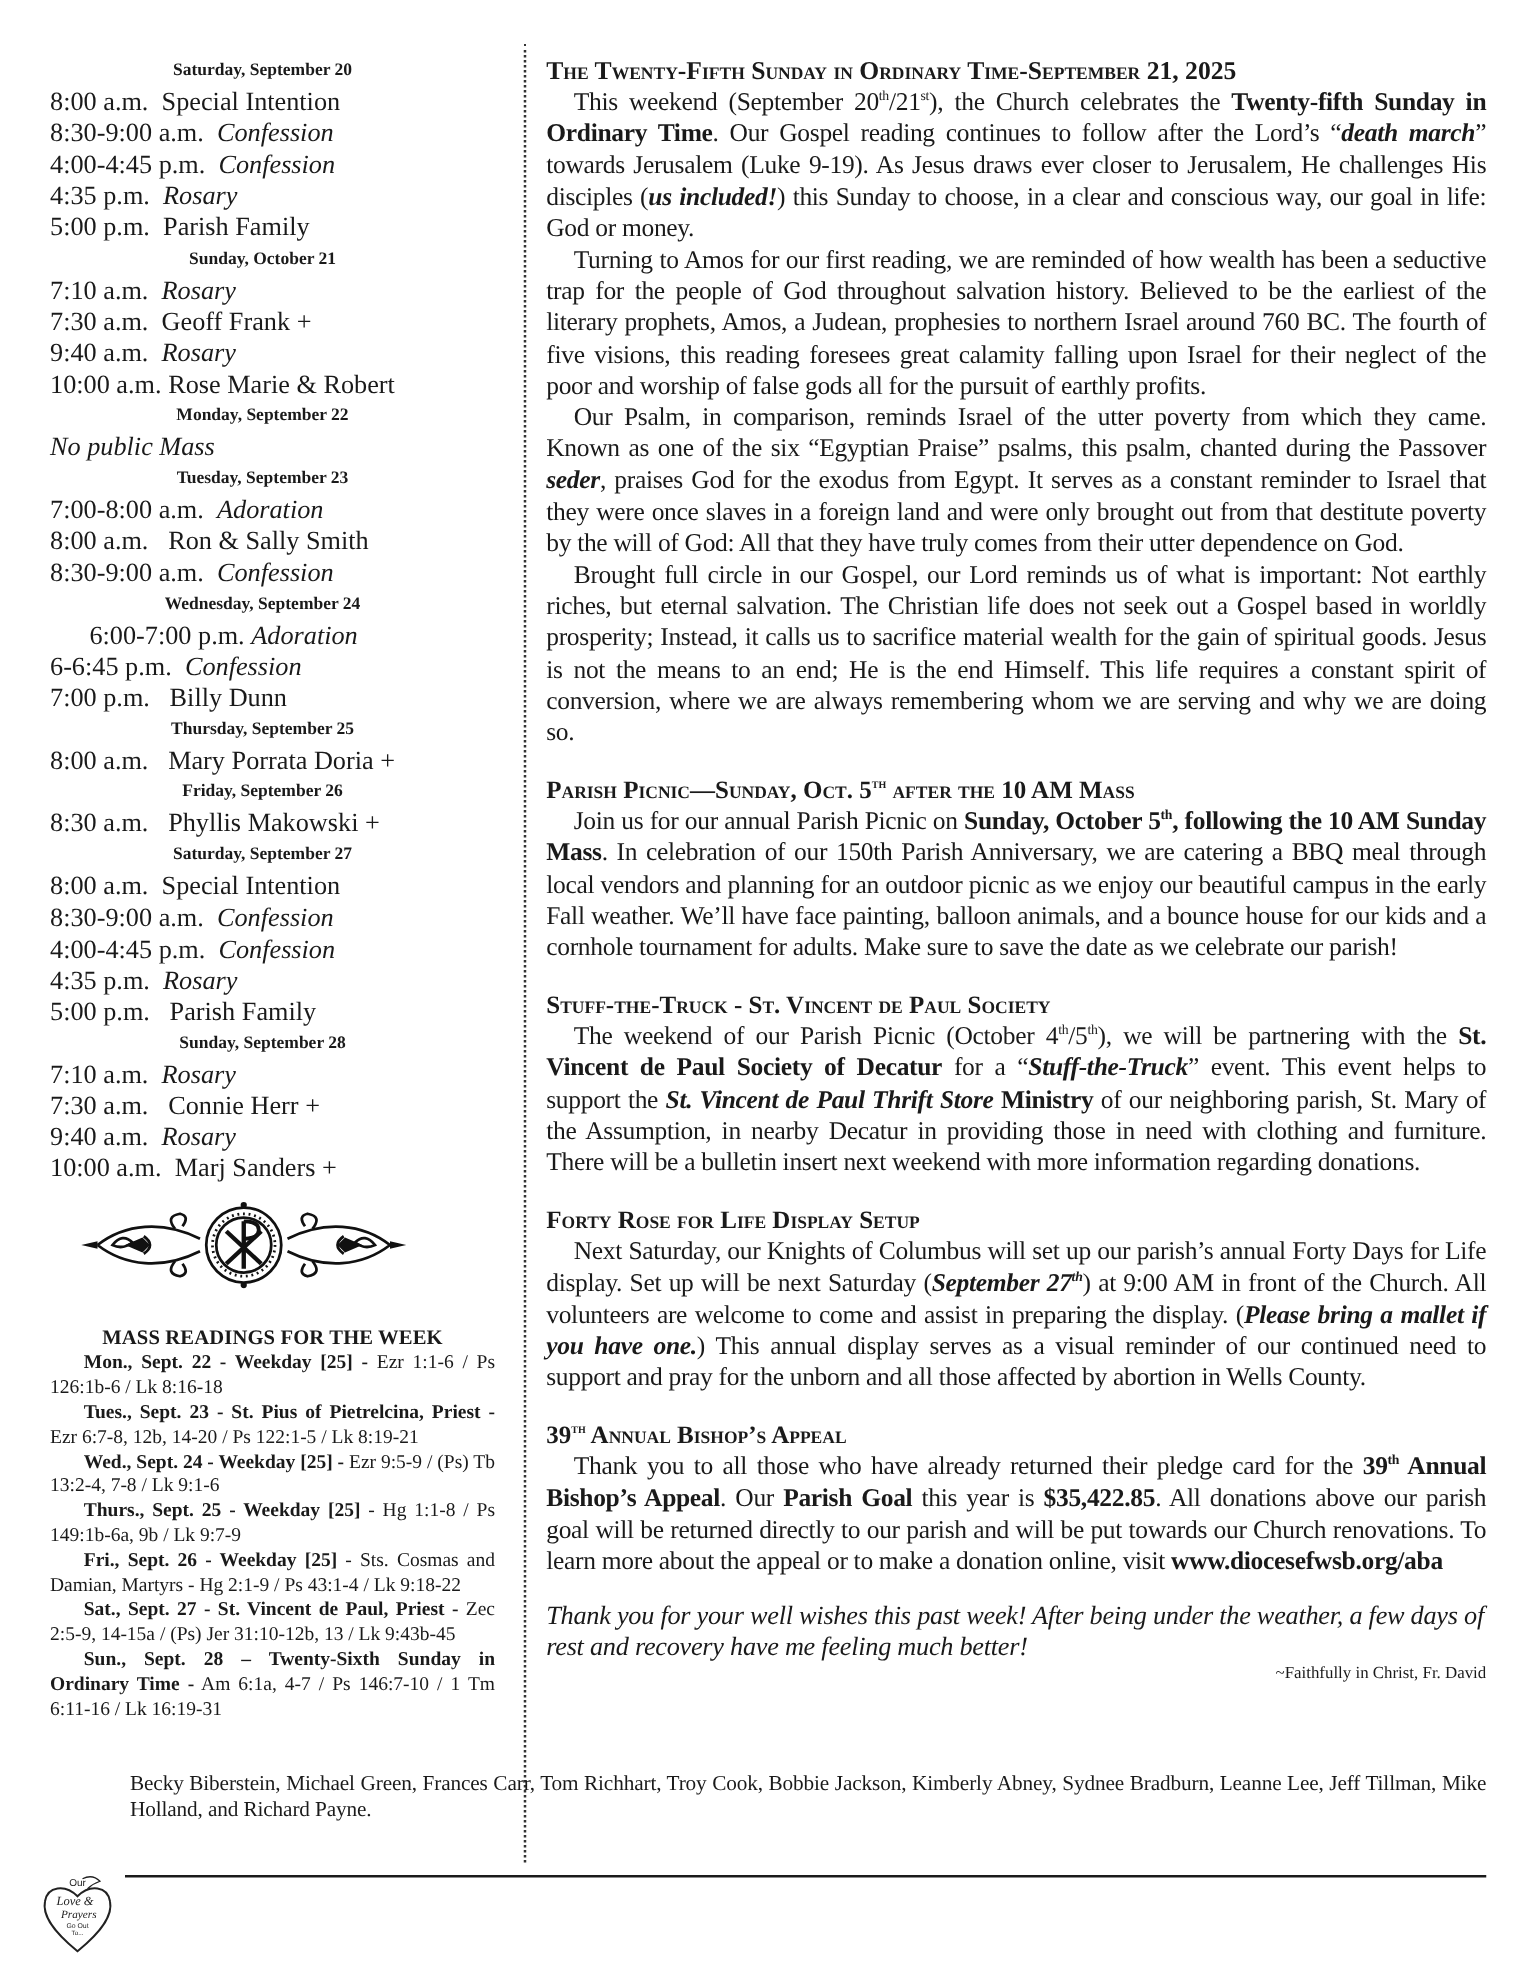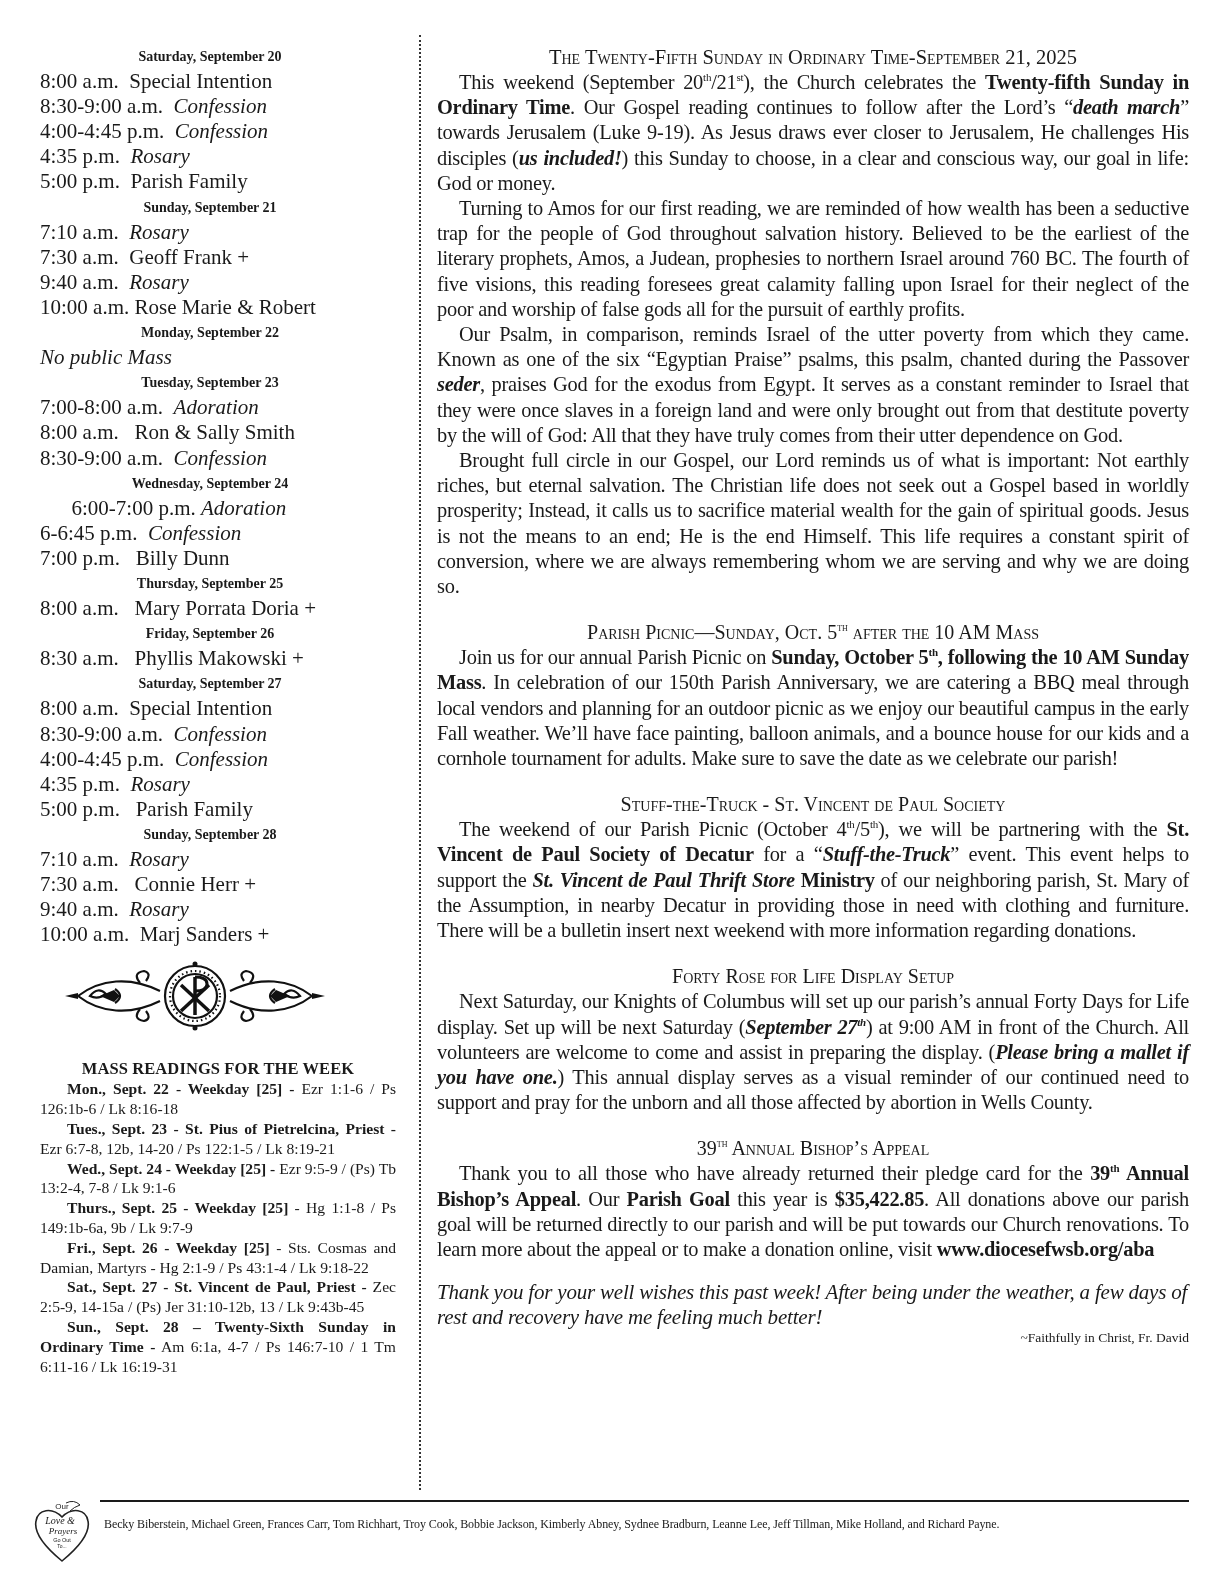--- a/index.html
+++ b/index.html
@@ -15,47 +15,47 @@
   .sched-line { font-size: 21px; line-height: 25.1px; white-space: pre; }
   .sched-line .evt.italic { font-style: italic; }
 
   .ornament { width: 270px; height: 70px; margin: 14px 0 0 20px; }
 
   .readings-title { font-family: "Liberation Serif", serif; font-weight: bold; font-size: 16.5px; text-align: center; width: 356px; margin-top: 24px; letter-spacing: 0.1px; }
   .reading { font-size: 15.6px; line-height: 19.8px; text-align: justify; width: 356px; }
   .reading b { font-weight: bold; margin-left: 27px; }
 
   
-  .sec-title { font-weight: normal; font-size: 20px; text-align: center; font-variant: small-caps; line-height: 26px; }
+  .sec-title { font-weight: bold; font-size: 20px; font-variant: small-caps; line-height: 26px; }
   .sec-title.first { font-size: 20.5px; }
   .para { font-size: 20.4px; line-height: 25.2px; text-align: justify; text-indent: 22px; letter-spacing: -0.25px; }
   .para b { font-weight: bold; }
   .para i { font-style: italic; font-weight: bold; }
   .para sup, .sec-title sup { font-size: 11px; vertical-align: 8px; line-height: 0; }
   .gap { height: 20px; }
 
   .closing { font-style: italic; font-size: 21px; line-height: 25px; margin-top: 18px; letter-spacing: -0.2px; }
   .signature { font-size: 13.5px; text-align: right; line-height: 15px; }
 
   .footer-rule { position: absolute; left: 100px; top: 1500px; width: 1089px; border-top: 2px solid #1a1a1a; }
   .footer-icon { position: absolute; left: 32px; top: 1497px; width: 60px; height: 68px; }
-  .footer-names { position: absolute; left: 104px; top: 1514px; width: 1085px; font-size: 12px; line-height: 21px; text-align: justify; letter-spacing: -0.1px; }
+  .footer-names { position: absolute; left: 104px; top: 1416px; width: 1085px; font-size: 17px; line-height: 21px; text-align: justify; letter-spacing: -0.1px; }
 </style>
 </head>
 <body>
 
 <div class="left-col">
   <div id="schedule">
       <div class="day-head">Saturday, September 20</div>
       <div class="sched-line"><span class="time">8:00 a.m.  </span><span class="evt">Special Intention</span></div>
       <div class="sched-line"><span class="time">8:30-9:00 a.m.  </span><span class="evt italic">Confession</span></div>
       <div class="sched-line"><span class="time">4:00-4:45 p.m.  </span><span class="evt italic">Confession</span></div>
       <div class="sched-line"><span class="time">4:35 p.m.  </span><span class="evt italic">Rosary</span></div>
       <div class="sched-line"><span class="time">5:00 p.m.  </span><span class="evt">Parish Family</span></div>
-      <div class="day-head">Sunday, September 21</div>
+      <div class="day-head">Sunday, October 21</div>
       <div class="sched-line"><span class="time">7:10 a.m.  </span><span class="evt italic">Rosary</span></div>
       <div class="sched-line"><span class="time">7:30 a.m.  </span><span class="evt">Geoff Frank +</span></div>
       <div class="sched-line"><span class="time">9:40 a.m.  </span><span class="evt italic">Rosary</span></div>
       <div class="sched-line"><span class="time">10:00 a.m. </span><span class="evt">Rose Marie &amp; Robert</span></div>
       <div class="day-head">Monday, September 22</div>
       <div class="sched-line"><span class="time"></span><span class="evt italic">No public Mass</span></div>
       <div class="day-head">Tuesday, September 23</div>
       <div class="sched-line"><span class="time">7:00-8:00 a.m.  </span><span class="evt italic">Adoration</span></div>
       <div class="sched-line"><span class="time">8:00 a.m.   </span><span class="evt">Ron &amp; Sally Smith</span></div>
       <div class="sched-line"><span class="time">8:30-9:00 a.m.  </span><span class="evt italic">Confession</span></div>

